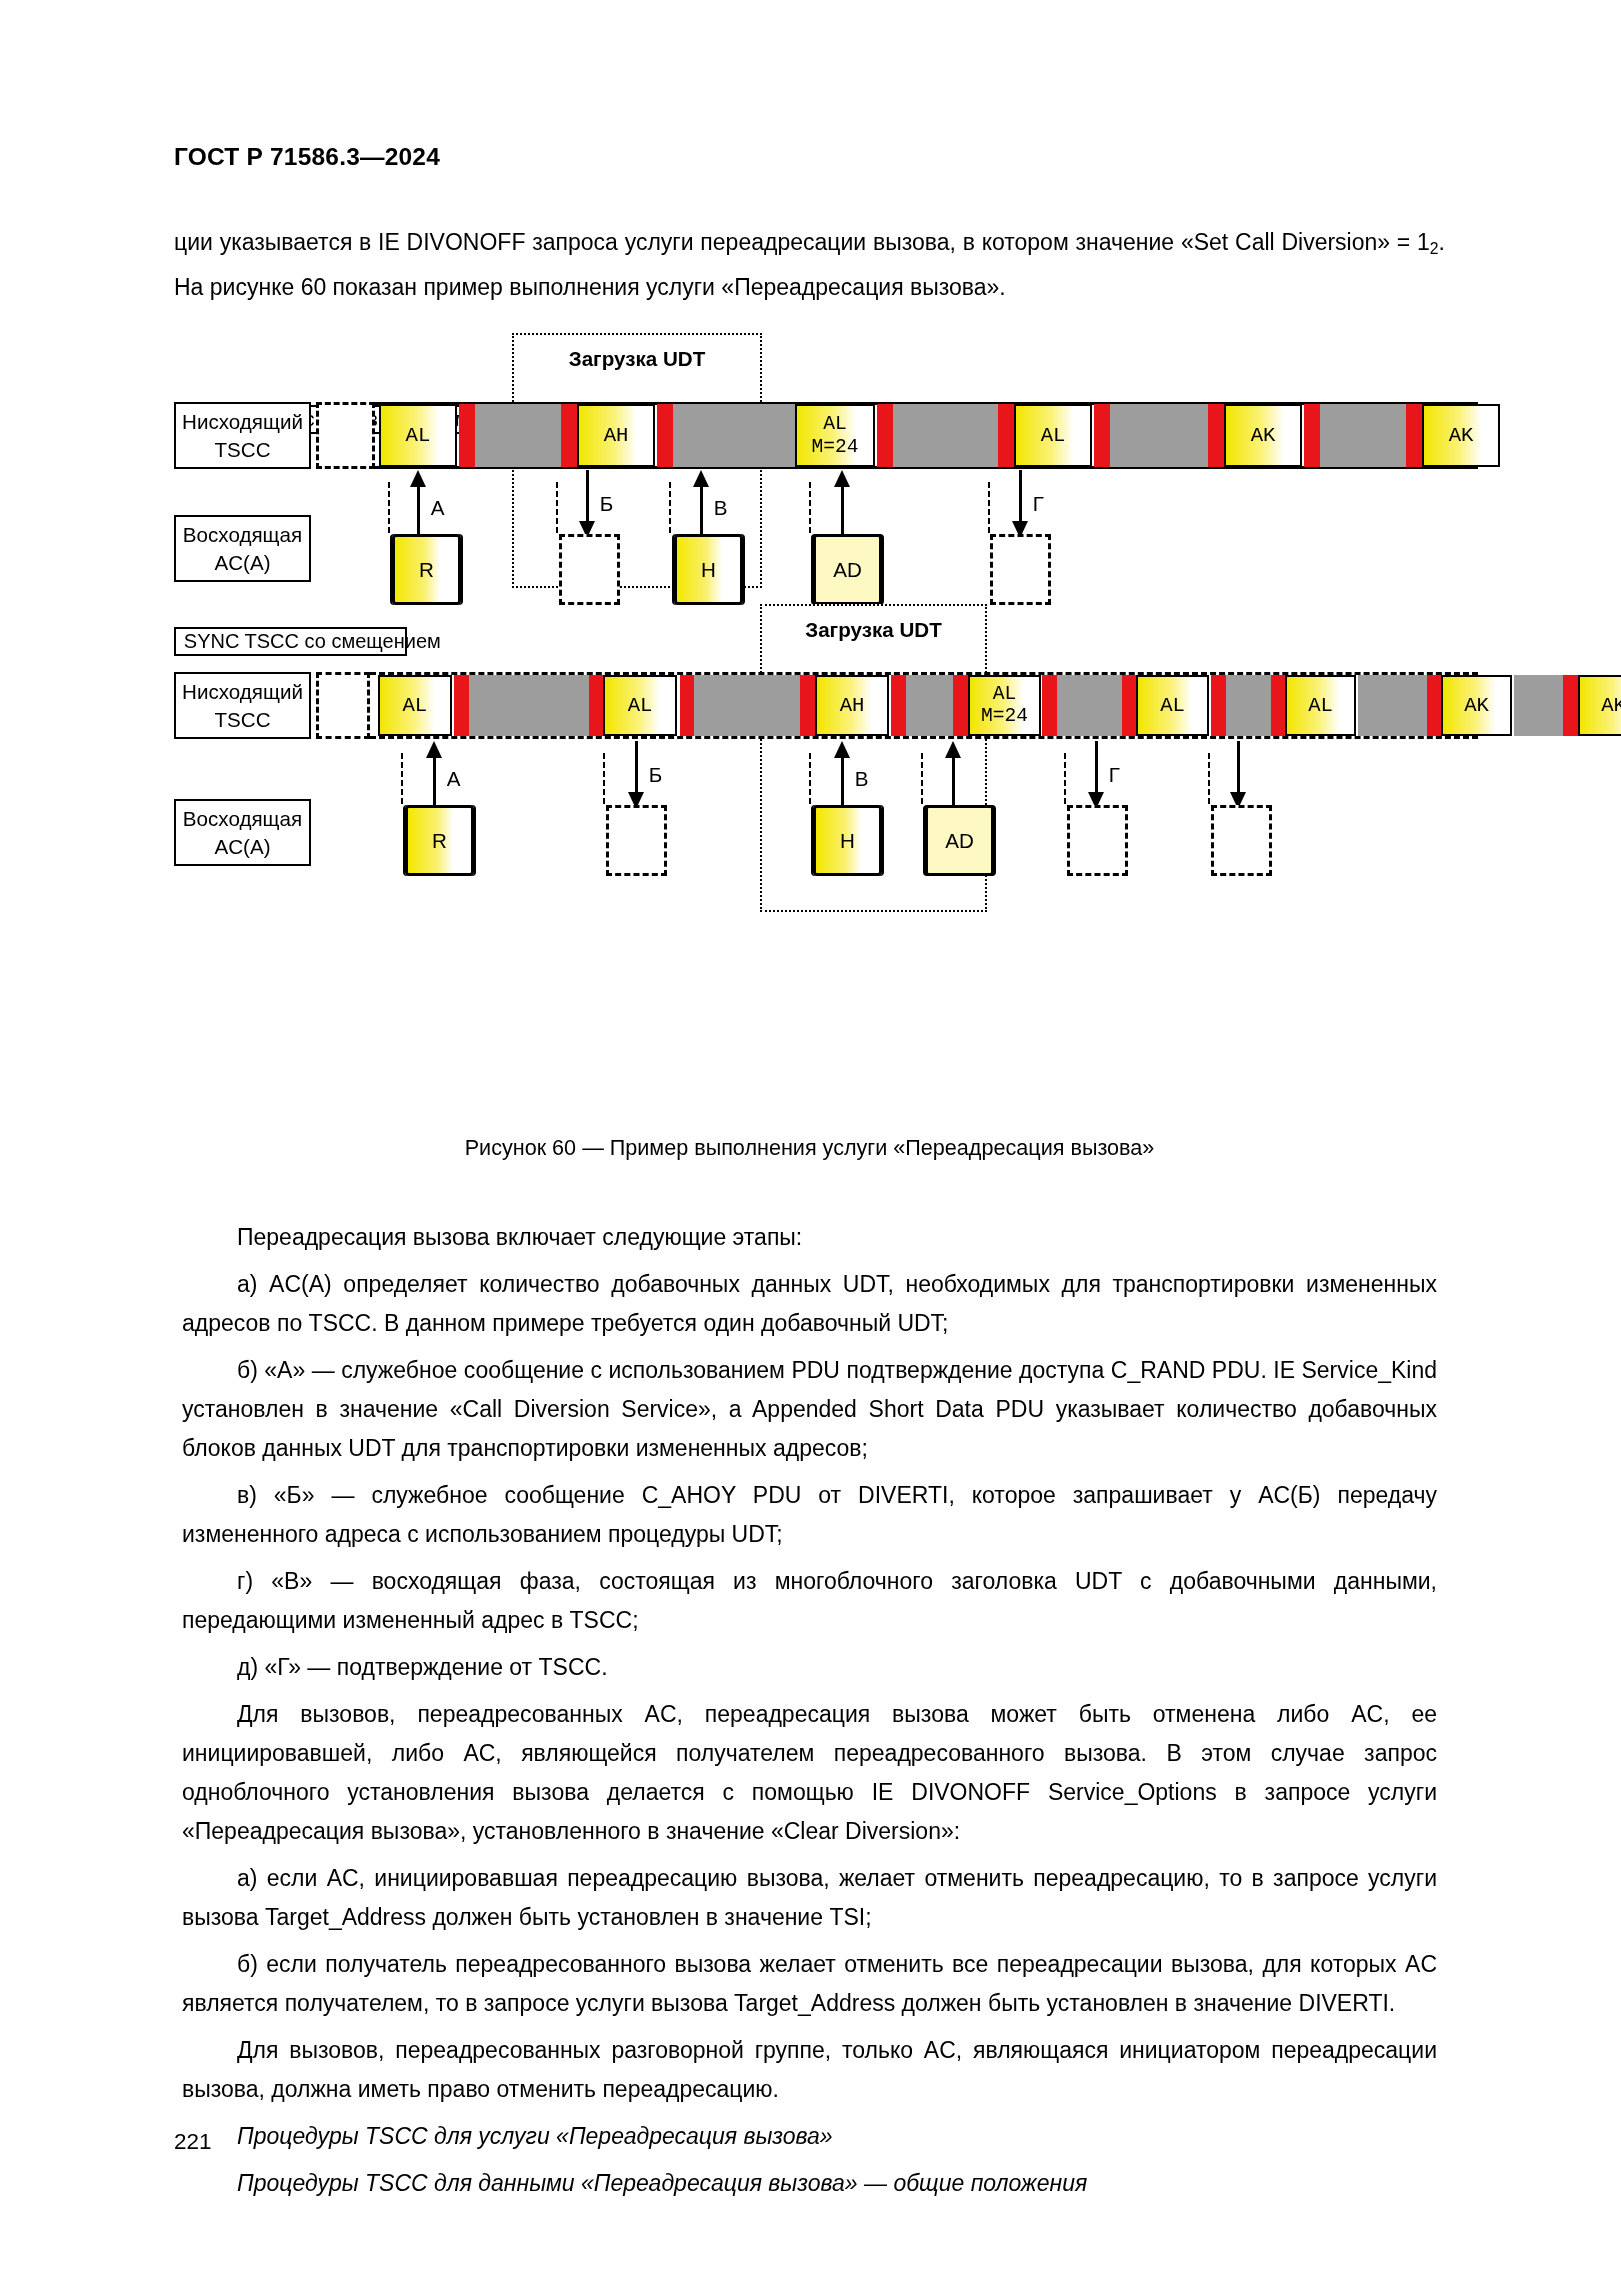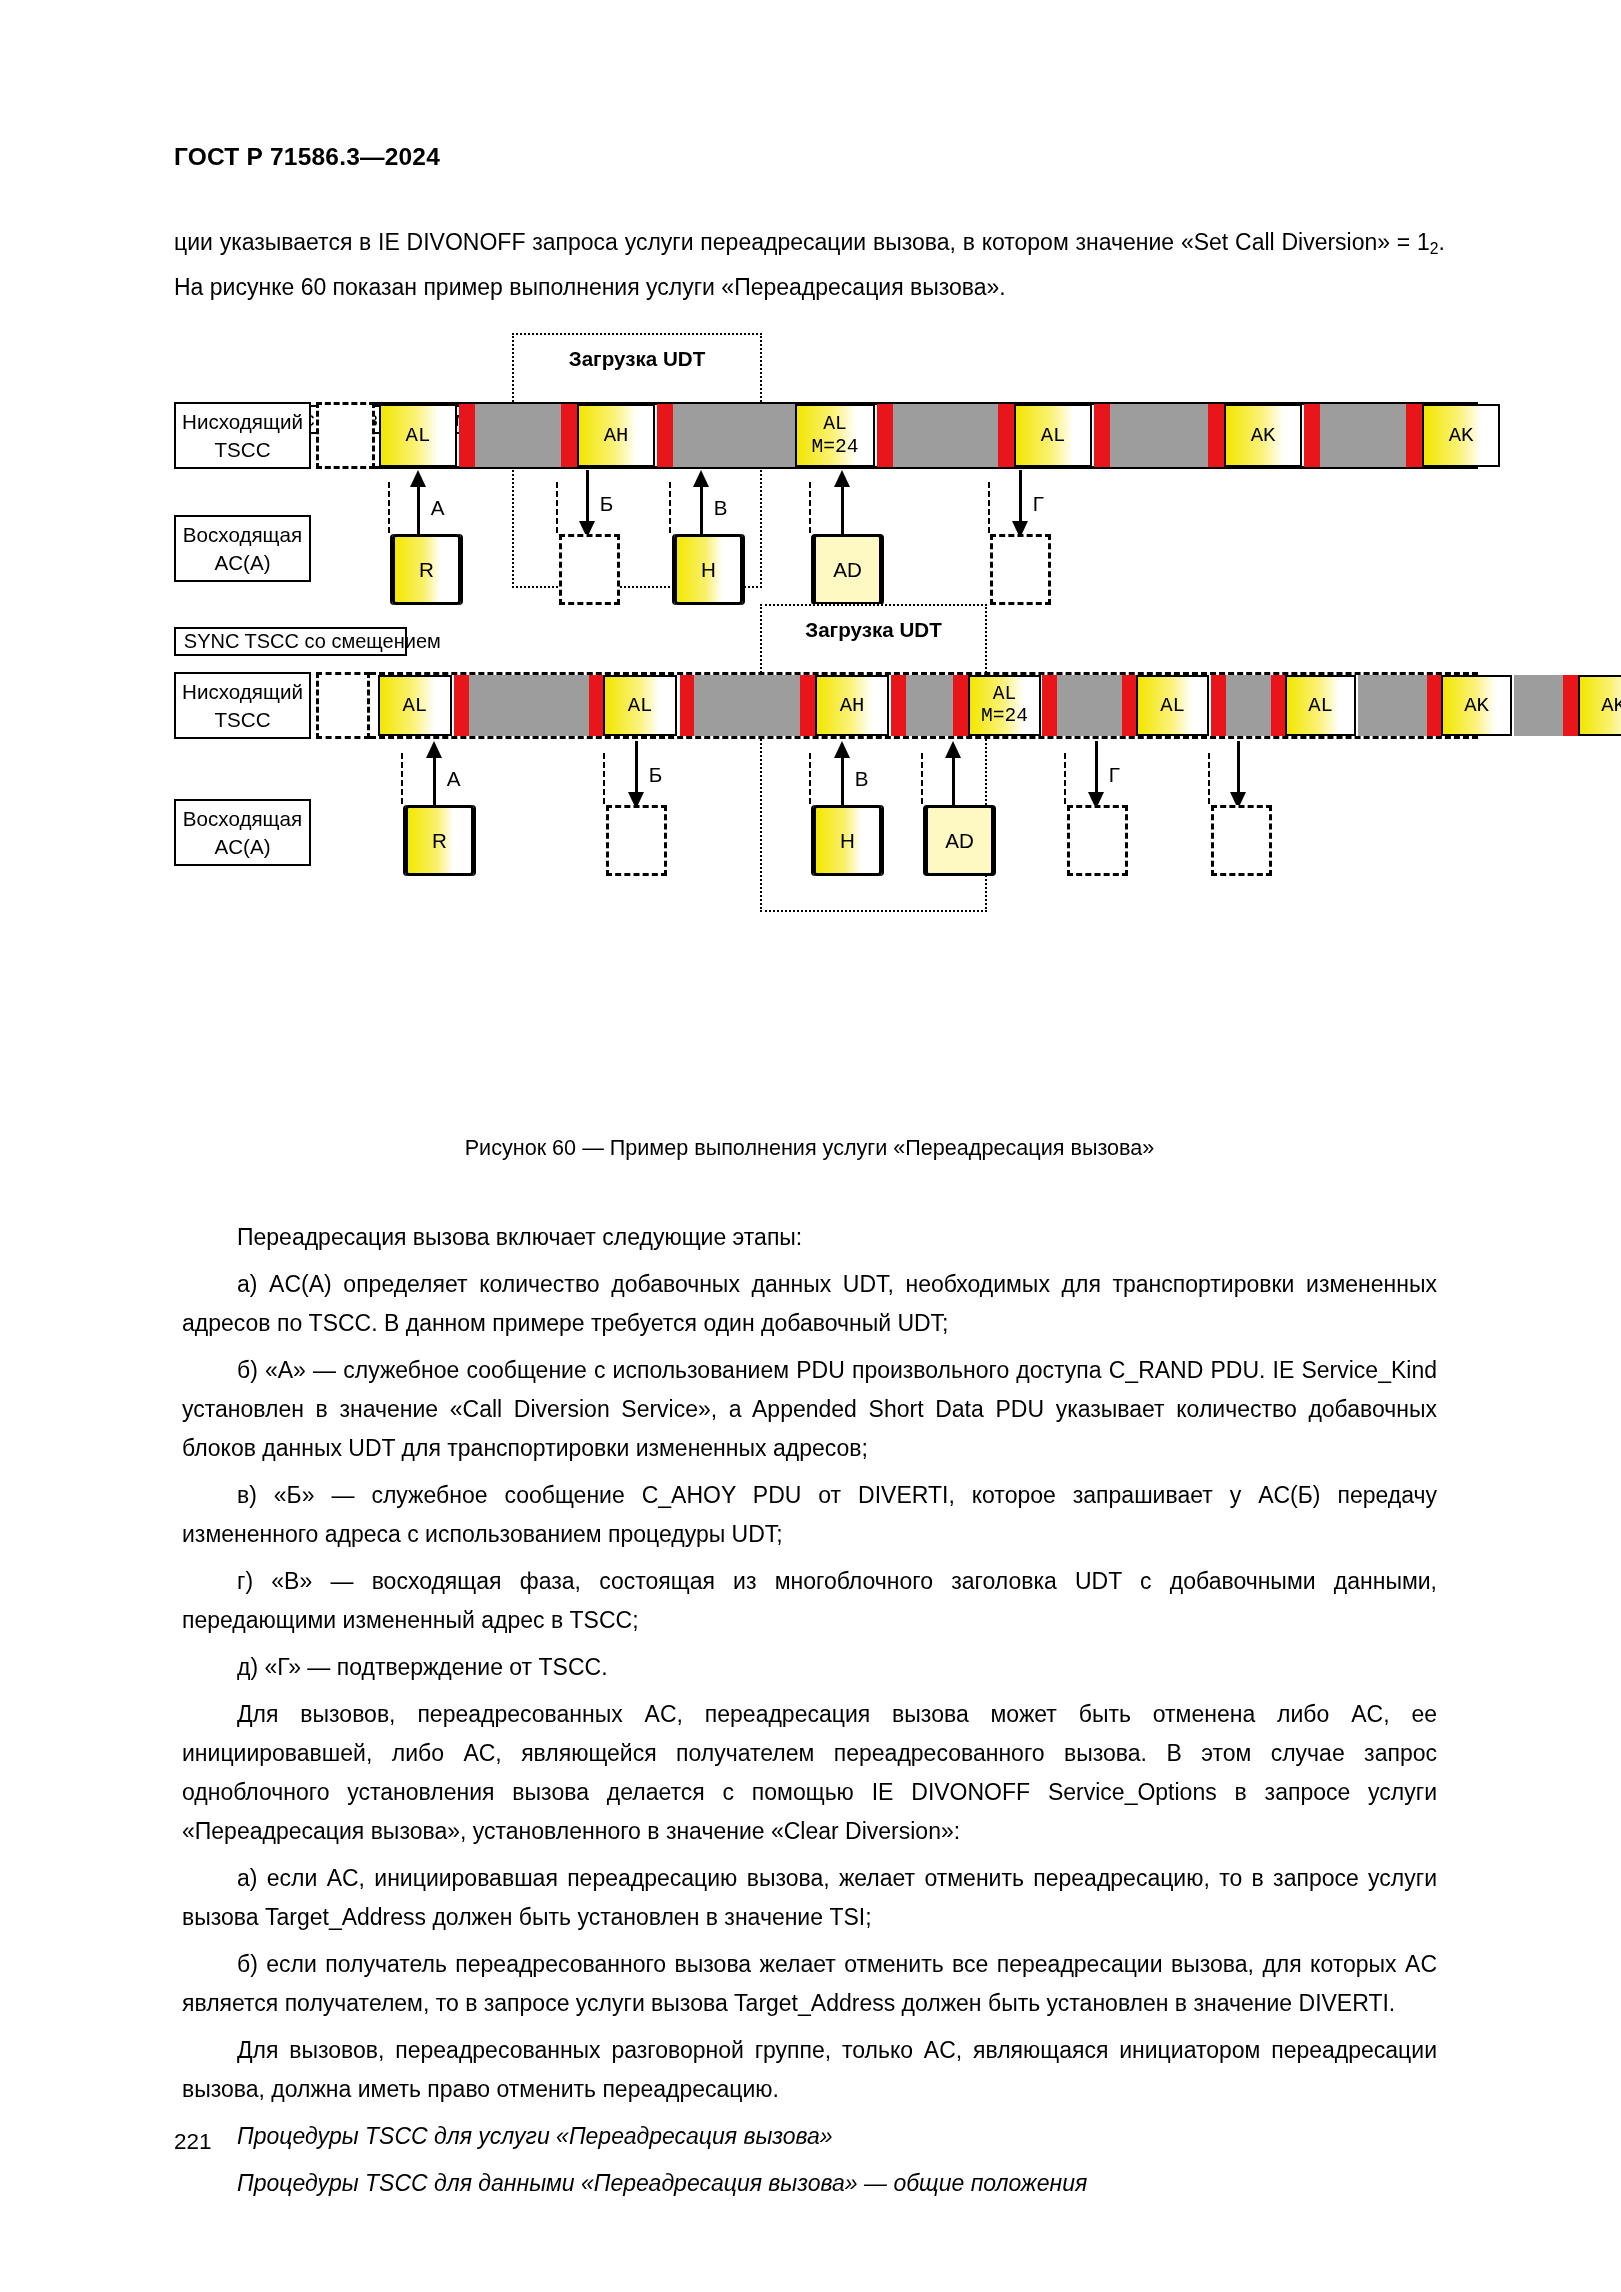--- a/index.html
+++ b/index.html
@@ -387,21 +387,21 @@
 
   </div>
 
   <div class="fig-caption">
     <span>Рисунок 60 — Пример выполнения услуги «Переадресация вызова»</span>
   </div>
 
   <div class="lower-text">
     <p class="indent">Переадресация вызова включает следующие этапы:</p>
     <p class="indent">а) AC(A) определяет количество добавочных данных UDT, необходимых для транспортировки измененных адресов по TSCC. В данном примере требуется один добавочный UDT;</p>
-    <p class="indent">б) «А» — служебное сообщение с использованием PDU произвольного доступа C_RAND PDU. IE Service_Kind установлен в значение «Call Diversion Service», a Appended Short Data PDU указывает количество добавочных блоков данных UDT для транспортировки измененных адресов;</p>
+    <p class="indent">б) «А» — служебное сообщение с использованием PDU подтверждение доступа C_RAND PDU. IE Service_Kind установлен в значение «Call Diversion Service», a Appended Short Data PDU указывает количество добавочных блоков данных UDT для транспортировки измененных адресов;</p>
     <p class="indent">в) «Б» — служебное сообщение C_AHOY PDU от DIVERTI, которое запрашивает у AC(Б) передачу измененного адреса с использованием процедуры UDT;</p>
     <p class="indent">г) «В» — восходящая фаза, состоящая из многоблочного заголовка UDT с добавочными данными, передающими измененный адрес в TSCC;</p>
     <p class="indent">д) «Г» — подтверждение от TSCC.</p>
     <p class="indent">Для вызовов, переадресованных AC, переадресация вызова может быть отменена либо AC, ее инициировавшей, либо AC, являющейся получателем переадресованного вызова. В этом случае запрос одноблочного установления вызова делается с помощью IE DIVONOFF Service_Options в запросе услуги «Переадресация вызова», установленного в значение «Clear Diversion»:</p>
     <p class="indent">а) если AC, инициировавшая переадресацию вызова, желает отменить переадресацию, то в запросе услуги вызова Target_Address должен быть установлен в значение TSI;</p>
     <p class="indent">б) если получатель переадресованного вызова желает отменить все переадресации вызова, для которых AC является получателем, то в запросе услуги вызова Target_Address должен быть установлен в значение DIVERTI.</p>
     <p class="indent">Для вызовов, переадресованных разговорной группе, только AC, являющаяся инициатором переадресации вызова, должна иметь право отменить переадресацию.</p>
     <p class="indent ital">Процедуры TSCC для услуги «Переадресация вызова»</p>
     <p class="indent ital">Процедуры TSCC для данными «Переадресация вызова» — общие положения</p>
   </div>

